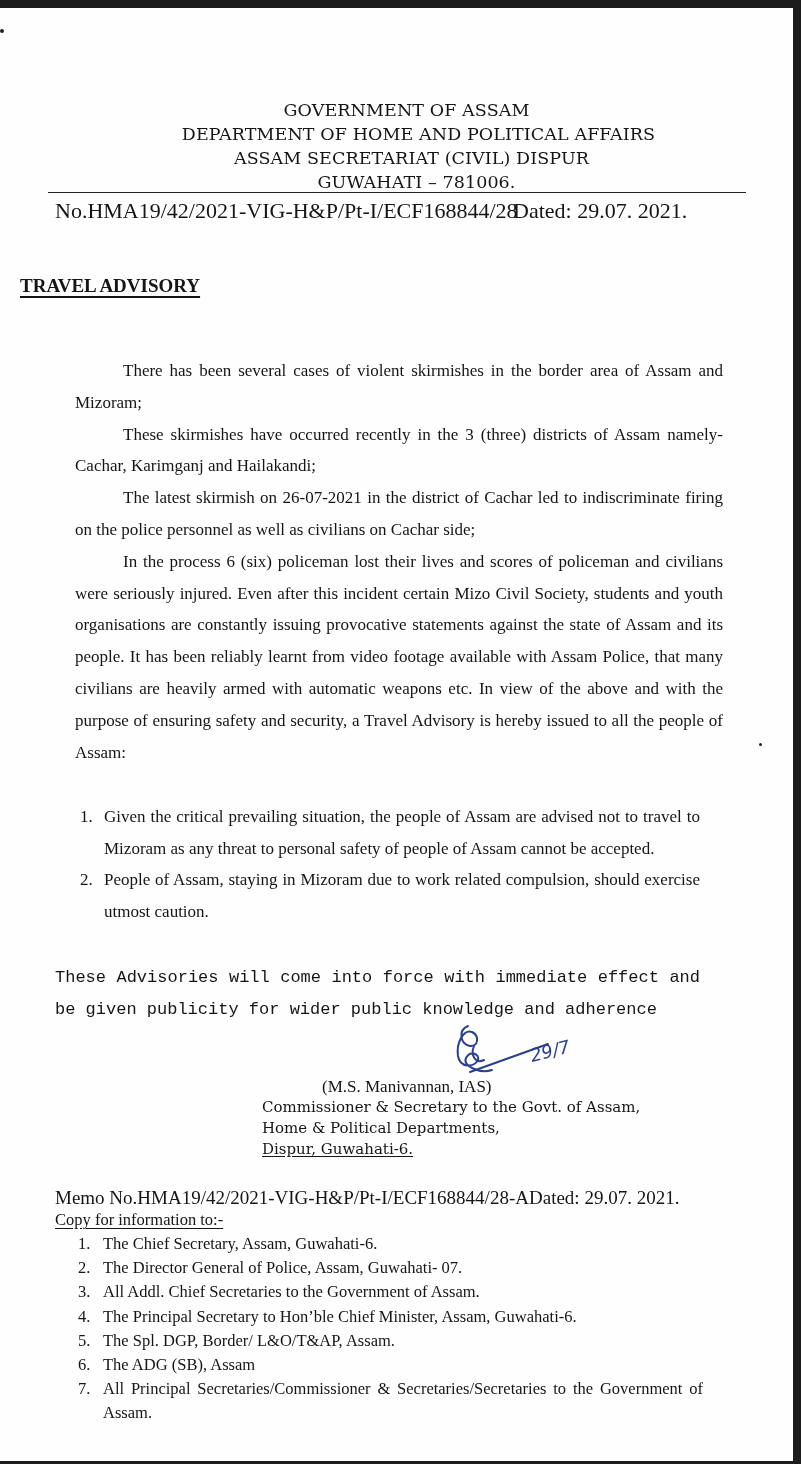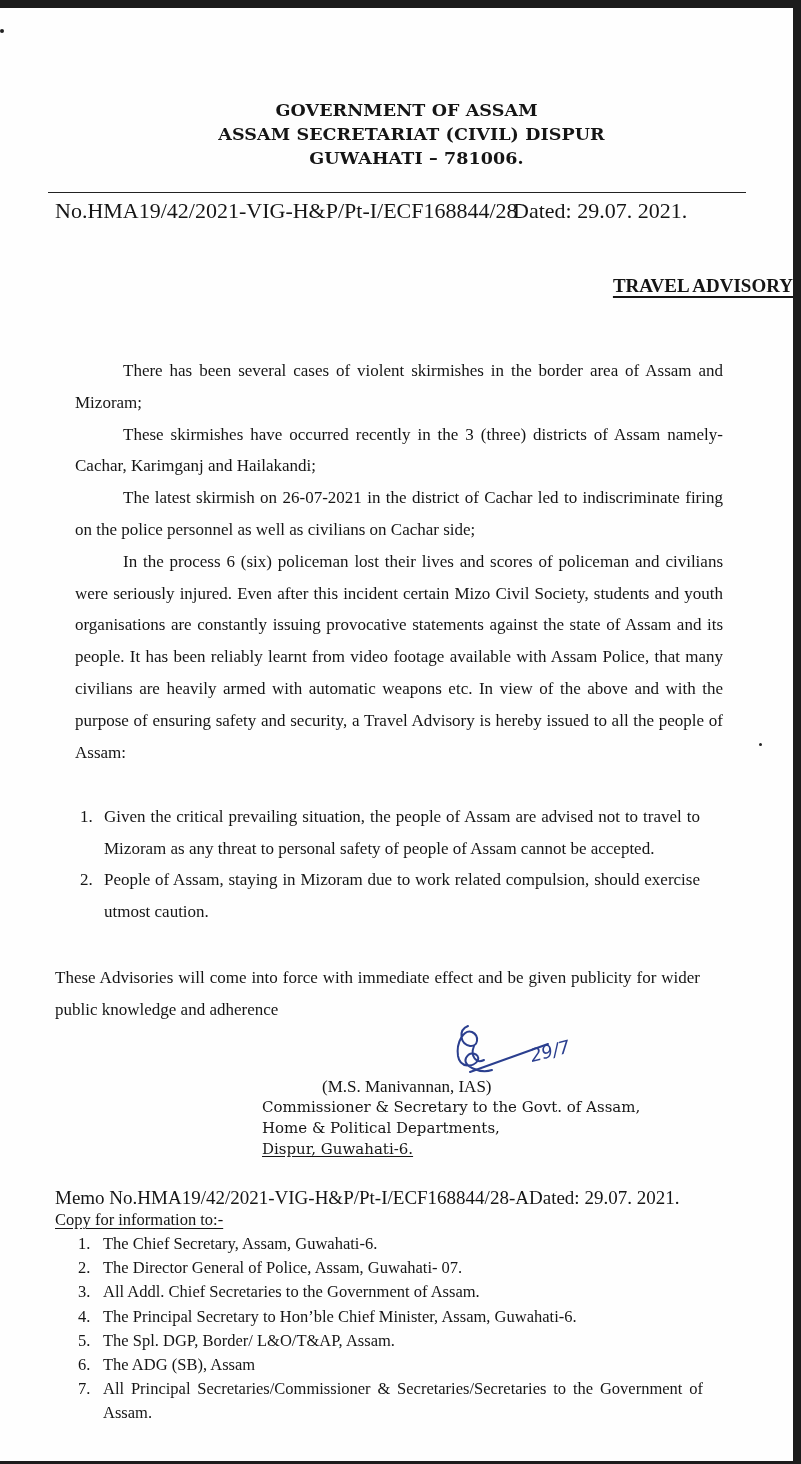--- a/index.html
+++ b/index.html
@@ -25,21 +25,21 @@
       width: 4px; height: 4px;
       border-radius: 50%;
       background: #222;
     }
     .header {
       position: absolute;
       left: 0; right: 0;
       top: 90px;
       text-align: center;
       font-family: "DejaVu Serif", "Liberation Serif", serif;
-      font-weight: bold;
+      font-weight: normal;
       font-size: 17.5px;
       line-height: 24px;
       letter-spacing: 0.1px;
     }
     .header div { white-space: nowrap; }
     .header .l1 { padding-left: 20px; }
     .header .l2 { padding-left: 44px; }
     .header .l3 { padding-left: 30px; }
     .header .l4 { padding-left: 40px; }
     .rule {
@@ -55,21 +55,21 @@
       left: 55px;
       top: 190px;
       font-size: 22px;
       white-space: nowrap;
     }
     .refline .dated { position: absolute; left: 458px; top: 0; }
     .title {
       position: absolute;
       left: 0; right: 0;
       top: 267px;
-      text-align: right;
+      text-align: left;
       font-weight: bold;
       font-size: 19px;
       padding-left: 20px;
     }
     .title span {
       text-decoration: underline;
       text-decoration-thickness: 2px;
       text-underline-offset: 4px;
     }
     .body-text {
@@ -94,20 +94,21 @@
     .advice-list li { position: relative; padding-left: 24px; text-align: justify; }
     .advice-list li .num { position: absolute; left: 0; top: 0; }
     .closing {
       position: absolute;
       left: 55px;
       width: 645px;
       top: 954px;
       font-size: 17px;
       line-height: 31.5px;
       text-align: justify;
+      font-family: Liberation Mono, monospace;
     }
     .signature-mark {
       position: absolute;
       left: 440px;
       top: 1008px;
       width: 150px;
       height: 80px;
     }
     .sign-block {
       position: absolute;
@@ -161,20 +162,21 @@
 </head>
 <body>
 
 <div class="page">
 
   <div class="dot" style="left:0px; top:21px;"></div>
   <div class="dot" style="left:759px; top:735px; width:3px; height:3px;"></div>
 
   <div class="header">
     <div class="l1">GOVERNMENT OF ASSAM</div>
+    <div class="l2">DEPARTMENT OF HOME AND POLITICAL AFFAIRS</div>
     <div class="l3">ASSAM SECRETARIAT (CIVIL) DISPUR</div>
     <div class="l4">GUWAHATI – 781006.</div>
   </div>
 
   <div class="rule"></div>
 
   <div class="refline">
     <span>No.HMA19/42/2021-VIG-H&amp;P/Pt-I/ECF168844/28</span>
     <span class="dated">Dated: 29.07. 2021.</span>
   </div>

